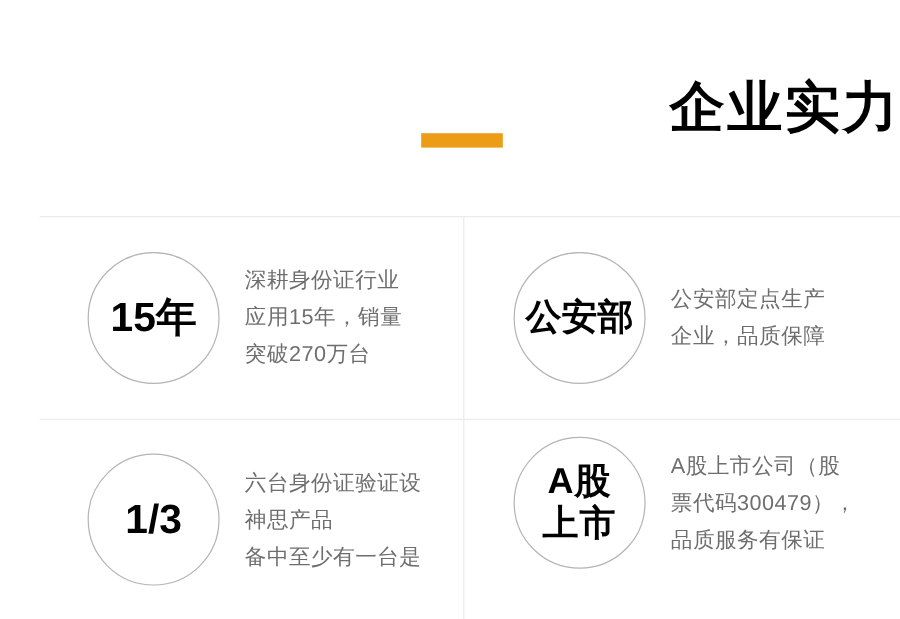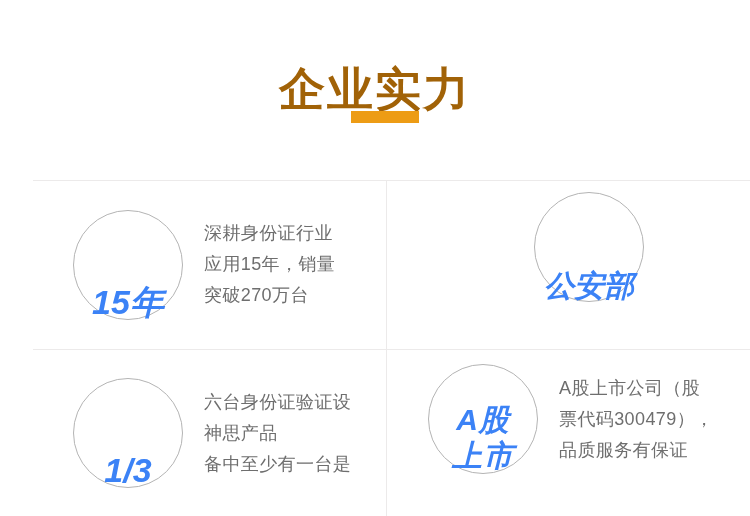--- a/index.html
+++ b/index.html
@@ -21,25 +21,25 @@
     top: 0;
     left: 0;
     width: 750px;
     height: 180px;
   }
   .section-title {
     position: absolute;
     left: 0;
     top: 61px;
     width: 750px;
-    text-align: center;
+    text-align: right;
     font-size: 46px;
     font-weight: bold;
     letter-spacing: 2px;
-    color: #a16207;
+    color: #000000;
     line-height: 56px;
     white-space: nowrap;
   }
   .title-underline {
     position: absolute;
     left: 351px;
     top: 111px;
     width: 68px;
     height: 12px;
     background: #ed9c15;
@@ -70,39 +70,38 @@
     height: 336px;
     background: #eceaea;
   }
 
   .cell {
     position: absolute;
     display: flex;
     align-items: center;
   }
   .cell.c1 { left: 0;   top: 0;   width: 353px; height: 169px; }
-  .cell.c2 { left: 354px; top: 12px;   width: 363px; height: 169px; flex-direction: column; }
+  .cell.c2 { left: 354px; top: 0;   width: 363px; height: 169px; }
   .cell.c3 { left: 0;   top: 170px; width: 353px; height: 166px; }
   .cell.c4 { left: 354px; top: 156px; width: 363px; height: 166px; }
 
   .badge {
     flex: 0 0 auto;
     width: 110px;
     height: 110px;
     border: 1px solid #b4b4b4;
     border-radius: 50%;
     box-sizing: border-box;
     display: flex;
-    align-items: flex-end;
+    align-items: center;
     justify-content: center;
-    color: #3b82f6;
+    color: #000000;
     font-weight: bold;
     text-align: center;
     line-height: 1;
-    font-style: italic;
   }
   .cell.c1 .badge { margin-left: 40px; }
   .cell.c3 .badge { margin-left: 40px; }
   .cell.c2 .badge { margin-left: 41px; }
   .cell.c4 .badge { margin-left: 41px; }
 
   .badge .badge-text {
     display: block;
     white-space: pre-line;
   }
@@ -143,20 +142,24 @@
       <span class="line">深耕身份证行业</span>
       <span class="line">应用15年，销量</span>
       <span class="line">突破270万台</span>
     </div>
   </div>
 
   <div class="cell c2">
     <div class="badge size-lg">
       <span class="badge-text">公安部</span>
     </div>
+    <div class="desc">
+      <span class="line">公安部定点生产</span>
+      <span class="line">企业，品质保障</span>
+    </div>
   </div>
 
   <div class="cell c3">
     <div class="badge size-xl">
       <span class="badge-text">1/3</span>
     </div>
     <div class="desc">
       <span class="line">六台身份证验证设</span>
       <span class="line">神思产品</span>
       <span class="line">备中至少有一台是</span>

